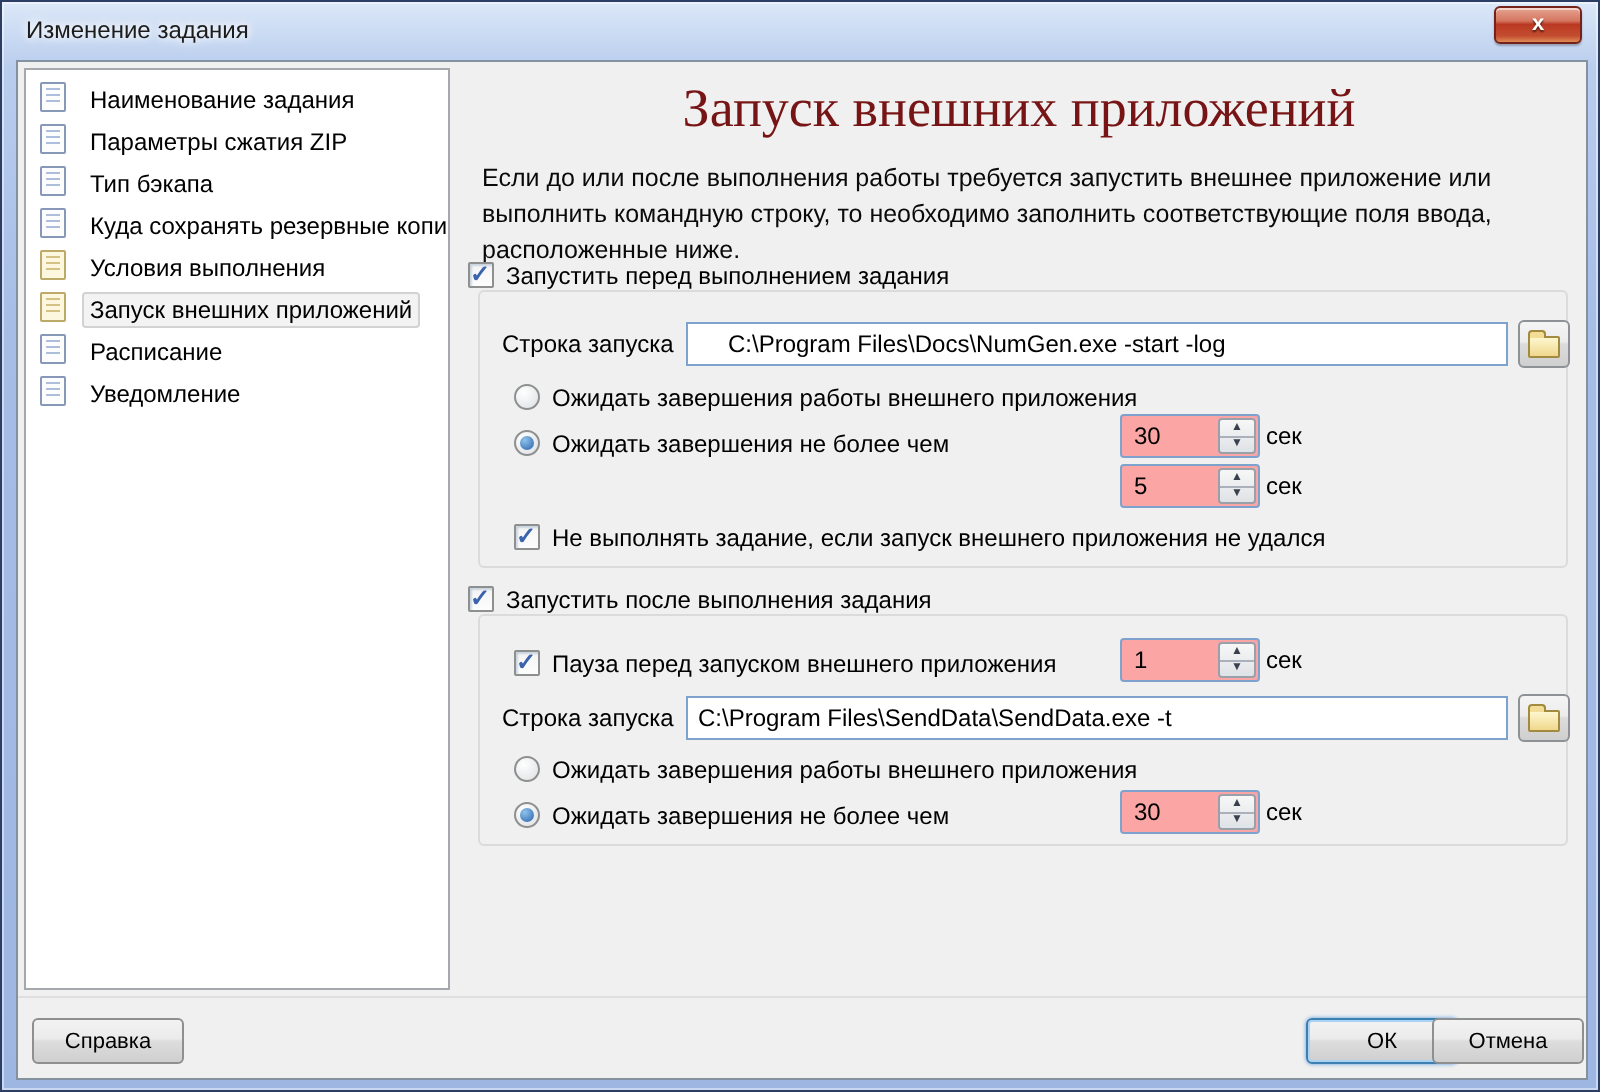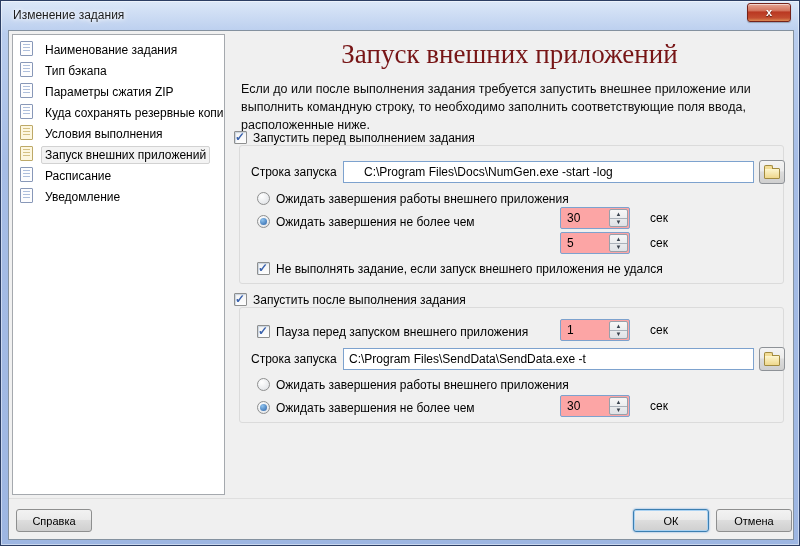--- a/index.html
+++ b/index.html
@@ -99,31 +99,31 @@
   .spin-wrap { position:absolute; display:flex; align-items:center; height:22px; }
   .spin { position:relative; width:70px; height:22px; border:1px solid #7da2ce; background:#fca5a5; border-radius:2px; }
   .spin-input { position:absolute; left:1px; top:1px; width:44px; height:18px; border:none; outline:none;
     font-family:"Liberation Sans", sans-serif; font-size:12px; padding-left:5px; background:transparent; }
   .spin-btns { position:absolute; right:1px; top:1px; width:19px; height:18px;
     border:1px solid #98a0aa; border-radius:2px;
     background:linear-gradient(180deg,#f7f7f7,#dfe2e6); display:flex; flex-direction:column; }
   .spin-up,.spin-dn { flex:1; display:flex; align-items:center; justify-content:center;
     font-size:6px; line-height:1; color:#39414d; }
   .spin-up { border-bottom:1px solid #aab1ba; }
-  .sec-lbl { margin-left:20px; }
+  .sec-lbl { margin-left:3px; }
 
   
   .footer-line { position:absolute; left:0; right:0; top:467px; border-top:1px solid #dfdfdf; }
   .btn {
     position:absolute; height:23px; border:1px solid #8e8f8f; border-radius:3px;
     background:linear-gradient(180deg,#f2f2f2 0%,#ebebeb 45%,#dddddd 50%,#cfcfcf 100%);
     font-family:"Liberation Sans", sans-serif; font-size:11px; color:#000;
     display:flex; align-items:center; justify-content:center; cursor:default;
   }
-  .btn.default { border:1px solid #3c7fb1; box-shadow:0 0 0 1px #aad2f2 inset, 0 0 2px #5e9de0; }
+  .btn.default { border:1px solid #3c7fb1; box-shadow:0 0 0 1px #aad2f2 inset, 0 0 2px #5e9de0;margin-left:20px; }
 </style>
 </head>
 <body>
 
 <div class="window">
   <div class="titlebar">
     <span class="win-title">Изменение задания</span>
     <div class="close-btn">
       <span class="close-x">x</span>
     </div>
@@ -131,25 +131,25 @@
 
   <div class="client">
 
     <div class="sidebar">
       <div class="side-item">
         <span class="doc-icon"></span>
         <span class="side-label">Наименование задания</span>
       </div>
       <div class="side-item">
         <span class="doc-icon"></span>
+        <span class="side-label">Параметры сжатия ZIP</span>
+      </div>
+      <div class="side-item">
+        <span class="doc-icon"></span>
         <span class="side-label">Тип бэкапа</span>
-      </div>
-      <div class="side-item">
-        <span class="doc-icon"></span>
-        <span class="side-label">Параметры сжатия ZIP</span>
       </div>
       <div class="side-item">
         <span class="doc-icon"></span>
         <span class="side-label">Куда сохранять резервные копии</span>
       </div>
       <div class="side-item">
         <span class="doc-icon yellow"></span>
         <span class="side-label">Условия выполнения</span>
       </div>
       <div class="side-item selected">
@@ -161,21 +161,21 @@
         <span class="side-label">Расписание</span>
       </div>
       <div class="side-item">
         <span class="doc-icon"></span>
         <span class="side-label">Уведомление</span>
       </div>
     </div>
 
     <div class="panel">
       <div class="page-title">Запуск внешних приложений</div>
-      <div class="desc">Если до или после выполнения задания требуется запустить внешнее приложение или выполнить командную строку, то необходимо заполнить соответствующие поля ввода, расположенные ниже.</div>
+      <div class="desc">Если до или после выполнения работы требуется запустить внешнее приложение или выполнить командную строку, то необходимо заполнить соответствующие поля ввода, расположенные ниже.</div>
 
       <div class="row" style="left:8px; top:98px;">
         <span class="checkbox checked"></span>
         <span class="lbl">Запустить перед выполнением задания</span>
       </div>
       <div class="groupbox" style="left:13px; top:114px; width:545px; height:139px;"></div>
 
       <div class="static-lbl" style="left:25px; top:134px; width:85px;">Строка запуска</div>
       <input class="txt" style="left: 117px; top: 130px; width: 411px; padding-left: 20px;" value="C:\Program Files\Docs\NumGen.exe -start -log">
       <div class="browse-btn" style="left:533px; top:129px;">

